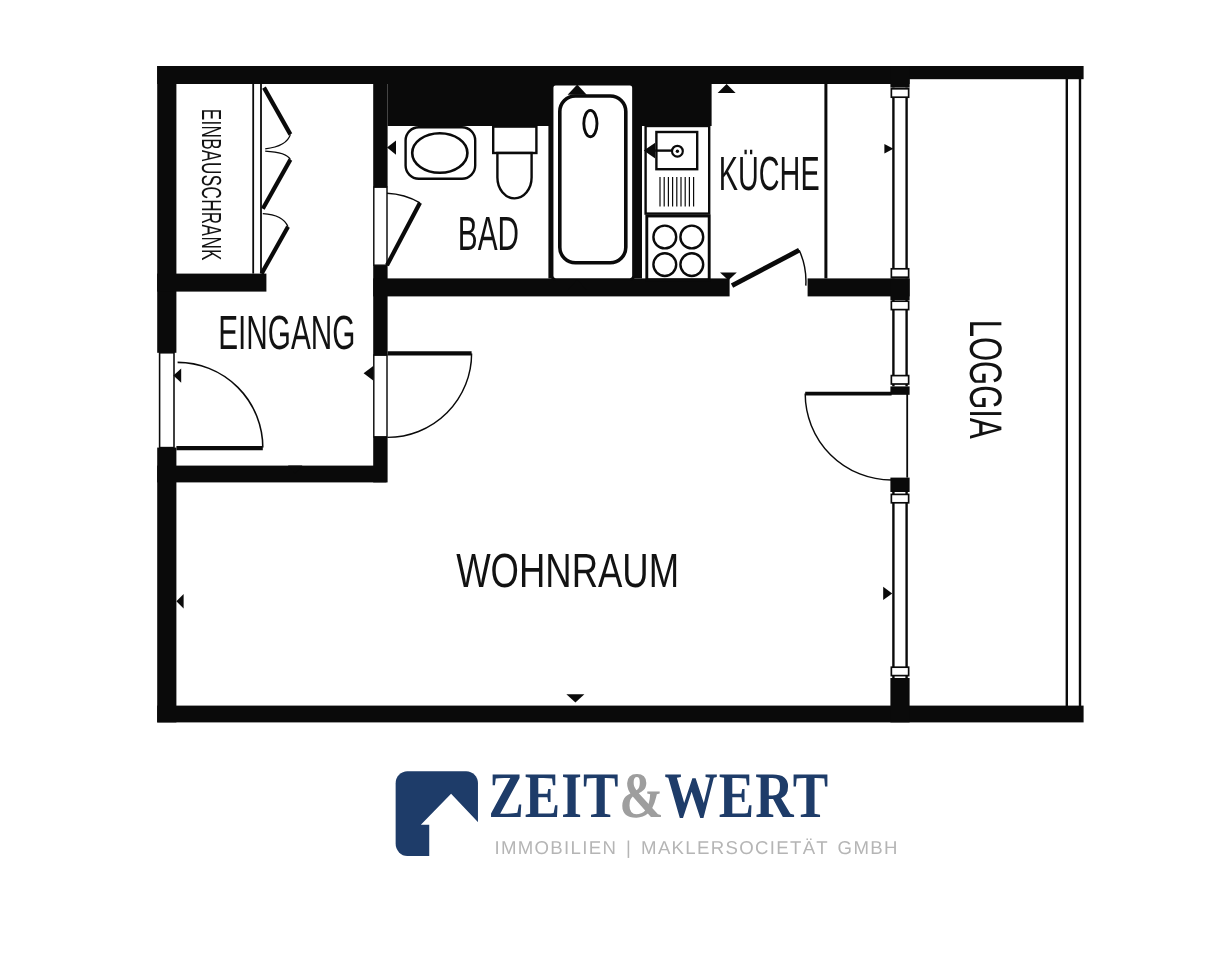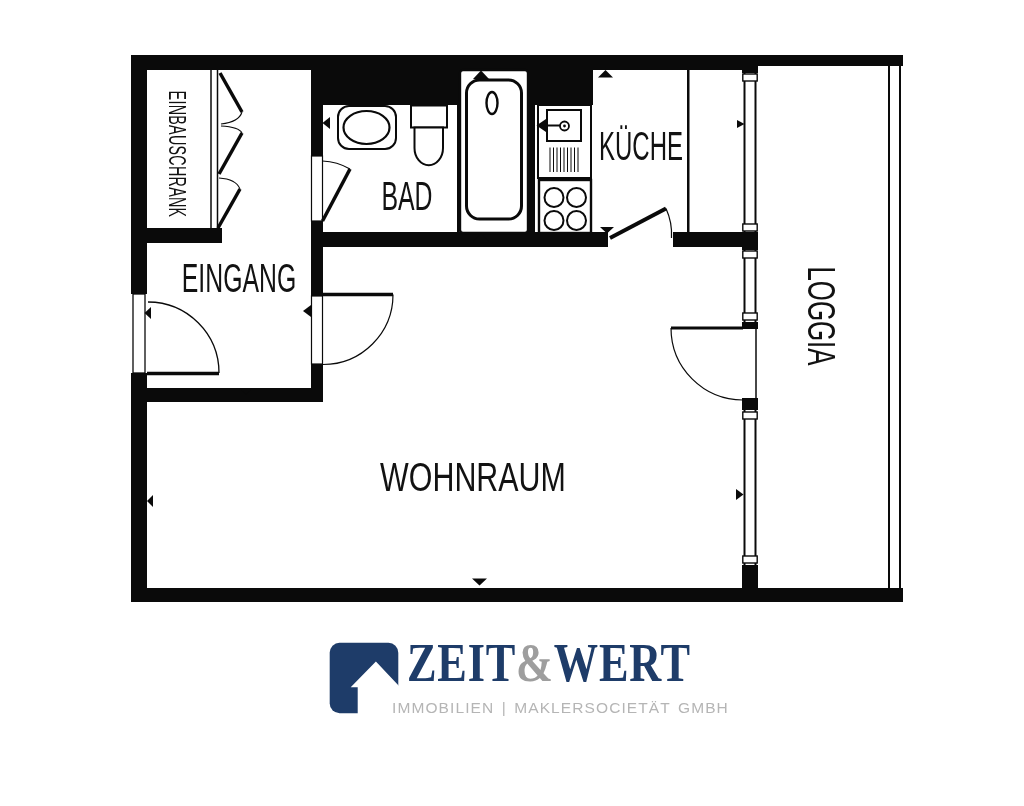--- a/index.html
+++ b/index.html
@@ -5,21 +5,21 @@
   html,body{margin:0;padding:0;background:#ffffff;}
   .page{position:relative;width:1024px;height:806px;background:#ffffff;overflow:hidden;
         font-family:"Liberation Sans", sans-serif;}
   .plan-svg{position:absolute;left:0;top:0;}
   .room-label{position:absolute;color:#121212;white-space:nowrap;font-weight:400;}
   .logo-icon{position:absolute;left:329px;top:642px;width:70px;height:72px;}
   .logo-name{position:absolute;left:407px;top:636px;font-family:"Liberation Serif",serif;
              font-weight:bold;font-size:54px;line-height:54px;color:#1e3c69;
              transform:scaleX(0.82);transform-origin:0 0;letter-spacing:1px;white-space:nowrap;}
   .logo-name .amp{color:#9e9e9e;}
-  .logo-tagline{position:absolute;left:392px;top:699px;font-size:15.5px;color:#b5b5b5;
+  .logo-tagline{position:absolute;left:412px;top:699px;font-size:15.5px;color:#b5b5b5;
                 letter-spacing:1.1px;word-spacing:2px;white-space:nowrap;}
 </style>
 </head>
 <body>
 
 <div class="page">
 
   <svg class="plan-svg" width="1024" height="806" viewBox="0 0 1024 806">
 
     <g fill="#0a0a0a">

